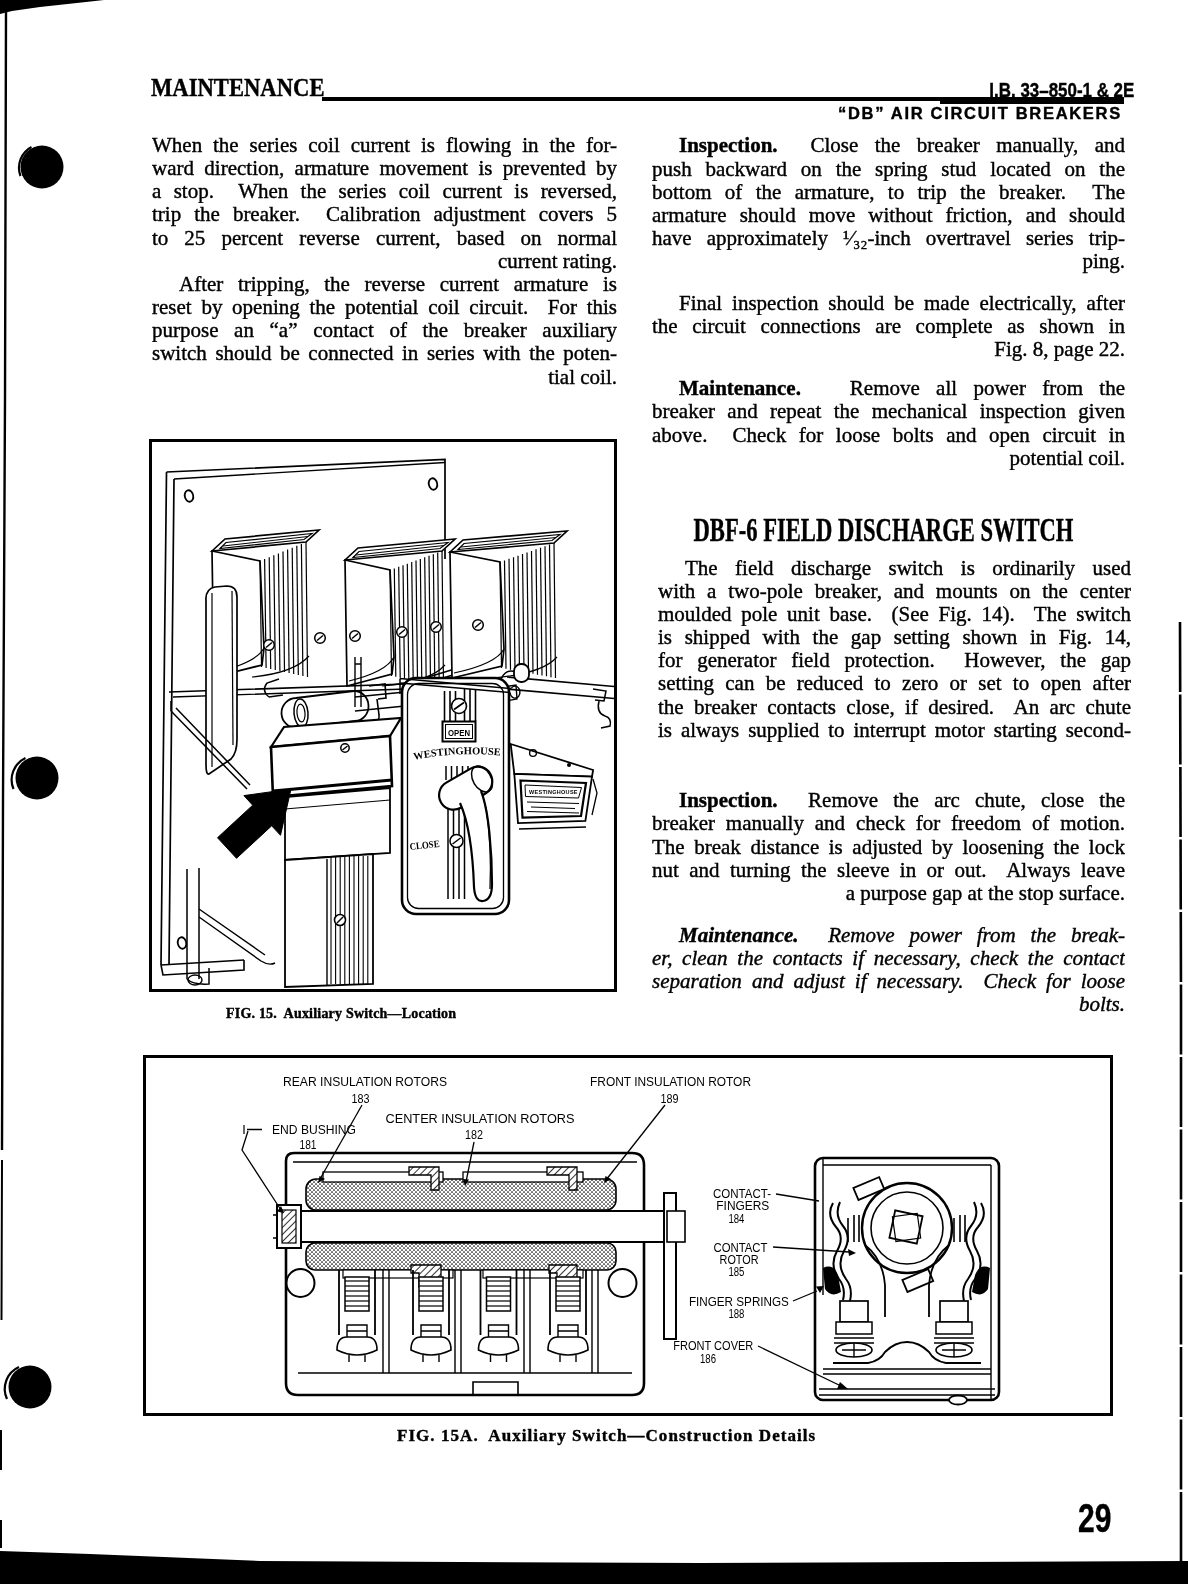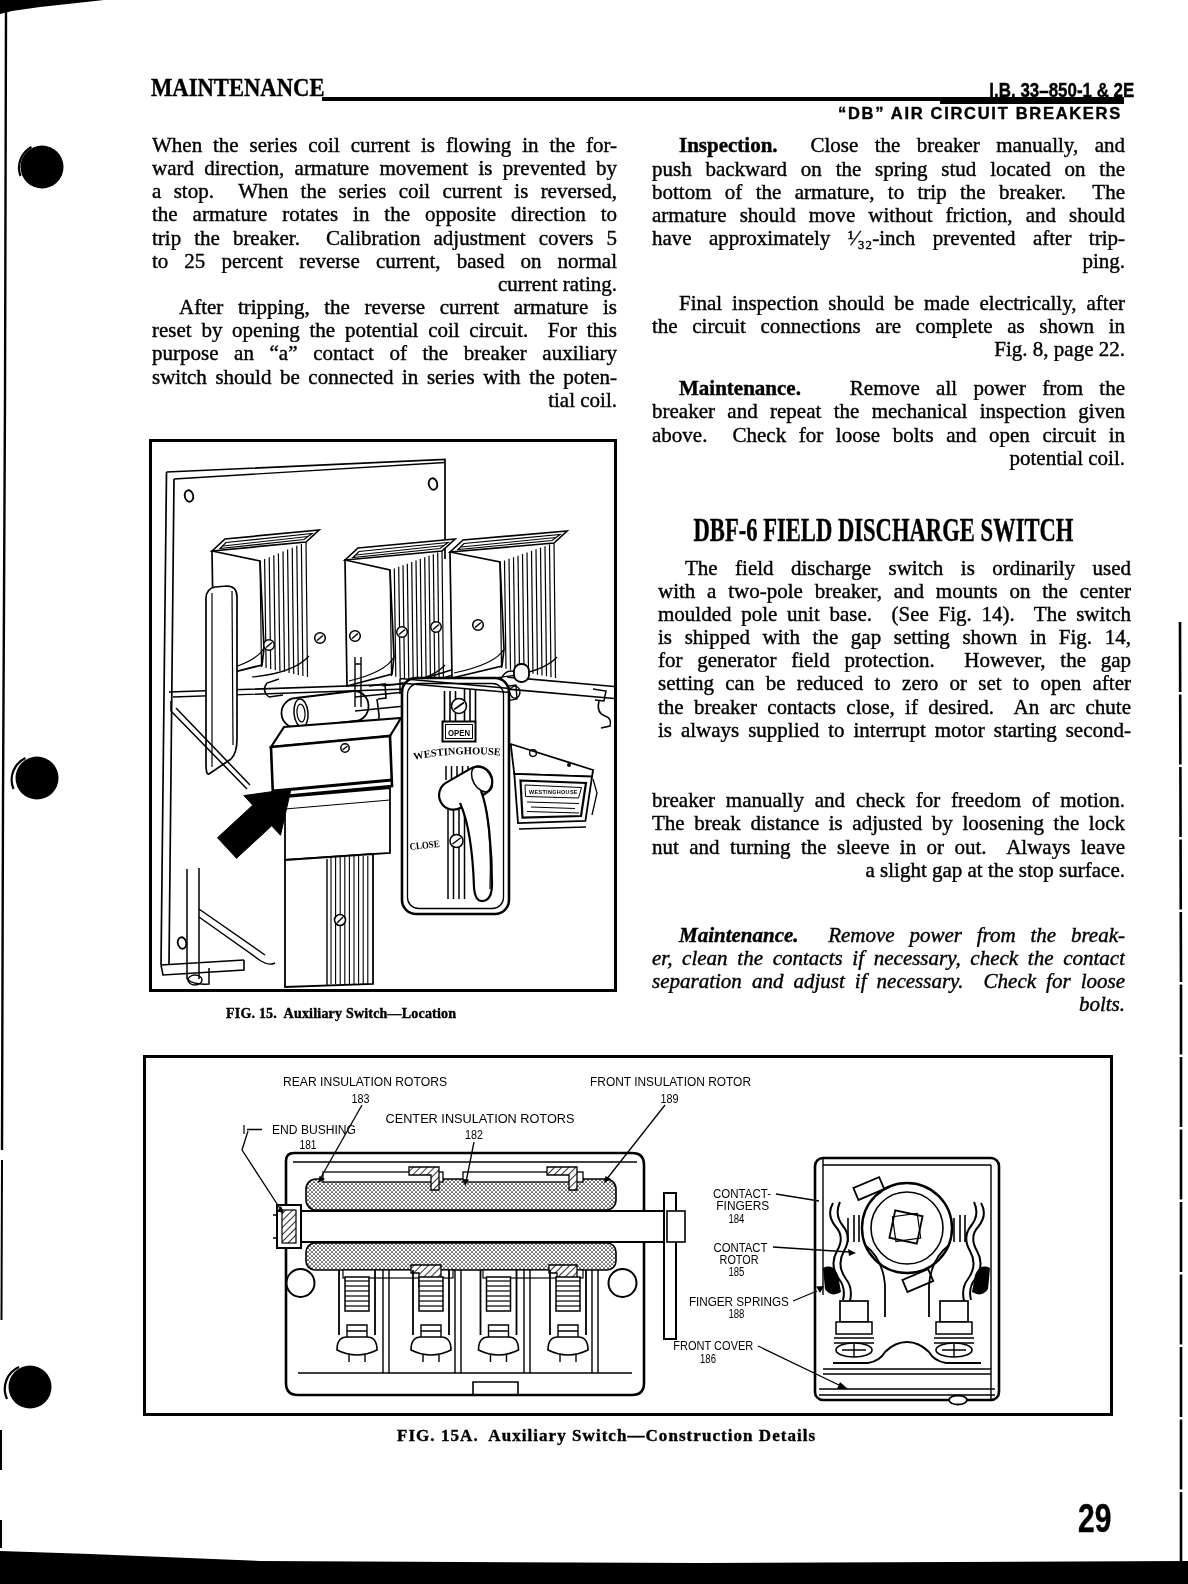--- a/index.html
+++ b/index.html
@@ -46,37 +46,36 @@
 <div class="abs hdr-serif" style="left:151px;top:73.5px;font-size:25px;transform:scaleX(0.905);transform-origin:left top;">MAINTENANCE</div>
 <div class="abs" style="left:322px;top:97px;width:802px;height:3.6px;background:#000;"></div>
 <div class="abs" style="left:940px;top:99px;width:184px;height:4.5px;background:#000;"></div>
 <div class="abs hdr-sans" style="left:961px;top:77.5px;width:163px;font-size:20.5px;text-align:right;white-space:nowrap;transform:scaleX(0.826);transform-origin:right top;">I.B. 33–850-1 &amp; 2E</div>
 <div class="abs hdr-sans" style="left:838px;top:103.5px;font-size:16.5px;letter-spacing:1.7px;white-space:nowrap;">“DB” AIR CIRCUIT BREAKERS</div>
 
 <div class="col" style="left:152px;top:133.8px;width:465px;">
   <div class="jl">When the series coil current is flowing in the for-</div>
   <div class="jl">ward direction, armature movement is prevented by</div>
   <div class="jl">a stop.&nbsp; When the series coil current is reversed,</div>
-  <div class="jl">the armature rotates in the opposite direction to</div>
   <div class="jl">trip the breaker.&nbsp; Calibration adjustment covers 5</div>
   <div class="jl">to 25 percent reverse current, based on normal</div>
   <div class="ll">current rating.</div>
   <div class="jl ind">After tripping, the reverse current armature is</div>
   <div class="jl">reset by opening the potential coil circuit.&nbsp; For this</div>
   <div class="jl">purpose an “a” contact of the breaker auxiliary</div>
   <div class="jl">switch should be connected in series with the poten-</div>
   <div class="ll">tial coil.</div>
 </div>
 
 <div class="col" style="left:652px;top:134.4px;width:473px;">
   <div class="jl ind"><b>Inspection.</b>&nbsp; Close the breaker manually, and</div>
   <div class="jl">push backward on the spring stud located on the</div>
   <div class="jl">bottom of the armature, to trip the breaker.&nbsp; The</div>
   <div class="jl">armature should move without friction, and should</div>
-  <div class="jl">have approximately ¹⁄₃₂-inch prevented after trip-</div>
+  <div class="jl">have approximately ¹⁄₃₂-inch overtravel series trip-</div>
   <div class="ll">ping.</div>
 </div>
 <div class="col" style="left:652px;top:291.7px;width:473px;">
   <div class="jl ind">Final inspection should be made electrically, after</div>
   <div class="jl">the circuit connections are complete as shown in</div>
   <div class="ll">Fig. 8, page 22.</div>
 </div>
 <div class="col" style="left:652px;top:377.3px;width:473px;">
   <div class="jl ind"><b>Maintenance.</b>&nbsp;&nbsp; Remove all power from the</div>
   <div class="jl">breaker and repeat the mechanical inspection given</div>
@@ -88,24 +87,25 @@
   <div class="jl ind">The field discharge switch is ordinarily used</div>
   <div class="jl">with a two-pole breaker, and mounts on the center</div>
   <div class="jl">moulded pole unit base.&nbsp; (See Fig. 14).&nbsp; The switch</div>
   <div class="jl">is shipped with the gap setting shown in Fig. 14,</div>
   <div class="jl">for generator field protection.&nbsp; However, the gap</div>
   <div class="jl">setting can be reduced to zero or set to open after</div>
   <div class="jl">the breaker contacts close, if desired.&nbsp; An arc chute</div>
   <div class="jl">is always supplied to interrupt motor starting second-</div>
 </div>
 <div class="col" style="left:652px;top:789.2px;width:473px;">
+  <div class="jl ind"><b>Inspection.</b>&nbsp; Remove the arc chute, close the</div>
   <div class="jl">breaker manually and check for freedom of motion.</div>
   <div class="jl">The break distance is adjusted by loosening the lock</div>
   <div class="jl">nut and turning the sleeve in or out.&nbsp; Always leave</div>
-  <div class="ll">a slight gap at the stop surface.</div>
+  <div class="ll">a purpose gap at the stop surface.</div>
 </div>
 <div class="col" style="left:652px;top:923.8px;width:473px;font-style:italic;">
   <div class="jl ind"><b>Maintenance.</b>&nbsp; Remove power from the break-</div>
   <div class="jl">er, clean the contacts if necessary, check the contact</div>
   <div class="jl">separation and adjust if necessary.&nbsp; Check for loose</div>
   <div class="ll">bolts.</div>
 </div>
 
 <svg id="fig15" class="abs" style="left:149px;top:439px;" width="468" height="553" viewBox="0 0 468 553">
 <rect x="1.5" y="1.5" width="465" height="550" fill="none" stroke="#000" stroke-width="3"></rect>

